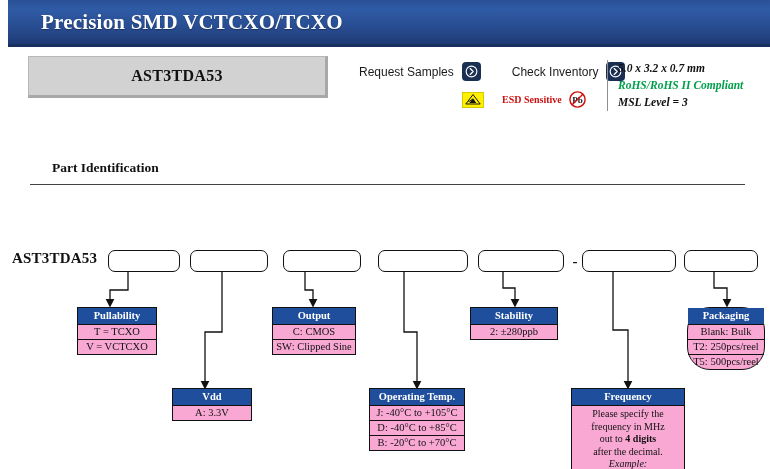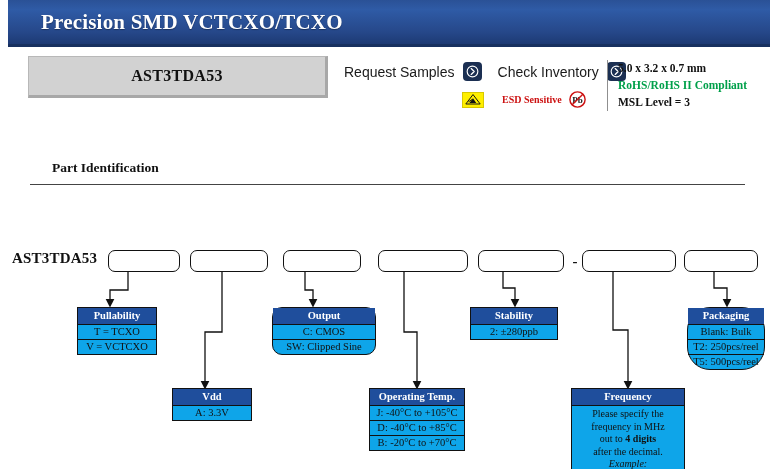--- a/index.html
+++ b/index.html
@@ -34,21 +34,21 @@
     border-bottom: 3px solid #a8a8a8; border-right: 3px solid #a8a8a8;
     display: flex; align-items: center; justify-content: center;
   }
   .partbadge-text { font-size: 16px; font-weight: bold; color: #111; letter-spacing: .3px; }
 
   
   .actions { position: absolute; left: 344px; top: 62px; width: 250px; }
   .action-row { display: flex; align-items: center; gap: 8px; }
   .action-label {
     font-family: "Liberation Sans", "DejaVu Sans", sans-serif;
-    font-size: 14px; color: #1a1a1a; white-space: nowrap;
+    font-size: 12px; color: #1a1a1a; white-space: nowrap; margin-left: 15px;
   }
   .arrow-btn {
     width: 19px; height: 19px; border-radius: 4px; background: #1b2f52;
     display: inline-flex; align-items: center; justify-content: center; flex: none;
   }
   .action-gap { width: 14px; }
 
   .esd-row { display: flex; align-items: center; gap: 6px; margin-top: 9px; margin-left: 118px; }
   .esd-icon {
     width: 22px; height: 16px; background: #ffef00; border: 1px solid #d8c800;
@@ -58,21 +58,21 @@
     font-size: 10px; font-weight: bold; color: #cc1111;
     font-family: "Liberation Serif", serif; white-space: nowrap; margin-left: 12px;
   }
   .pb-icon { width: 19px; height: 19px; flex: none; }
 
   
   .specs {
     position: absolute; left: 607px; top: 60px; width: 160px;
     border-left: 1.5px solid #8f8f8f; padding-left: 10px;
   }
-  .spec-line { font-size: 11.5px; font-weight: bold; color: #111; line-height: 17px; white-space: nowrap; }
+  .spec-line { font-size: 11.5px; font-weight: bold; color: #111; line-height: 17px; white-space: nowrap; font-style: italic; }
   .spec-line.green { color: #00a04a; }
 
   
   .section-title {
     position: absolute; left: 52px; top: 160px;
     font-size: 13.5px; font-weight: bold; color: #111;
   }
   .section-rule {
     position: absolute; left: 30px; top: 184px; width: 715px; height: 0;
     border-top: 1.5px solid #444;
@@ -90,21 +90,21 @@
   .pn-dash {
     position: absolute; top: 250px; height: 22px; width: 10px;
     display: flex; align-items: center; justify-content: center;
     font-size: 15px; font-weight: bold; color: #111;
   }
 
   
   .wires { position: absolute; left: 0; top: 0; width: 770px; height: 469px; pointer-events: none; }
 
   
-  .callout { position: absolute; border: 1px solid #111; background: #0ea5e9; }
+  .callout { position: absolute; border: 1px solid #111; background: #f9a8d4; }
   .callout .hdr {
     background: #1f4e9c; color: #fff; font-weight: bold; text-align: center;
     font-size: 10.5px; line-height: 14px; padding: 1px 2px;
     border-bottom: 1px solid #111;
   }
   .callout .row {
     text-align: center; font-size: 10.5px; line-height: 14px;
     padding: 0 2px; color: #111; border-bottom: 1px solid #111;
   }
   .callout .row:last-child { border-bottom: none; }
@@ -208,21 +208,21 @@
   <div class="hdr">Pullability</div>
   <div class="row">T = TCXO</div>
   <div class="row">V = VCTCXO</div>
 </div>
 
 <div class="callout" style="left:172px; top:388px; width:80px;">
   <div class="hdr">Vdd</div>
   <div class="row">A: 3.3V</div>
 </div>
 
-<div class="callout" style="left:272px; top:307px; width:104px;border-radius:10px;">
+<div class="callout" style="left:272px; top:307px; width:84px;">
   <div class="hdr">Output</div>
   <div class="row">C: CMOS</div>
   <div class="row">SW: Clipped Sine</div>
 </div>
 
 <div class="callout" style="left:369px; top:388px; width:96px;">
   <div class="hdr">Operating Temp.</div>
   <div class="row">J: -40°C to +105°C</div>
   <div class="row">D: -40°C to +85°C</div>
   <div class="row">B: -20°C to +70°C</div>

